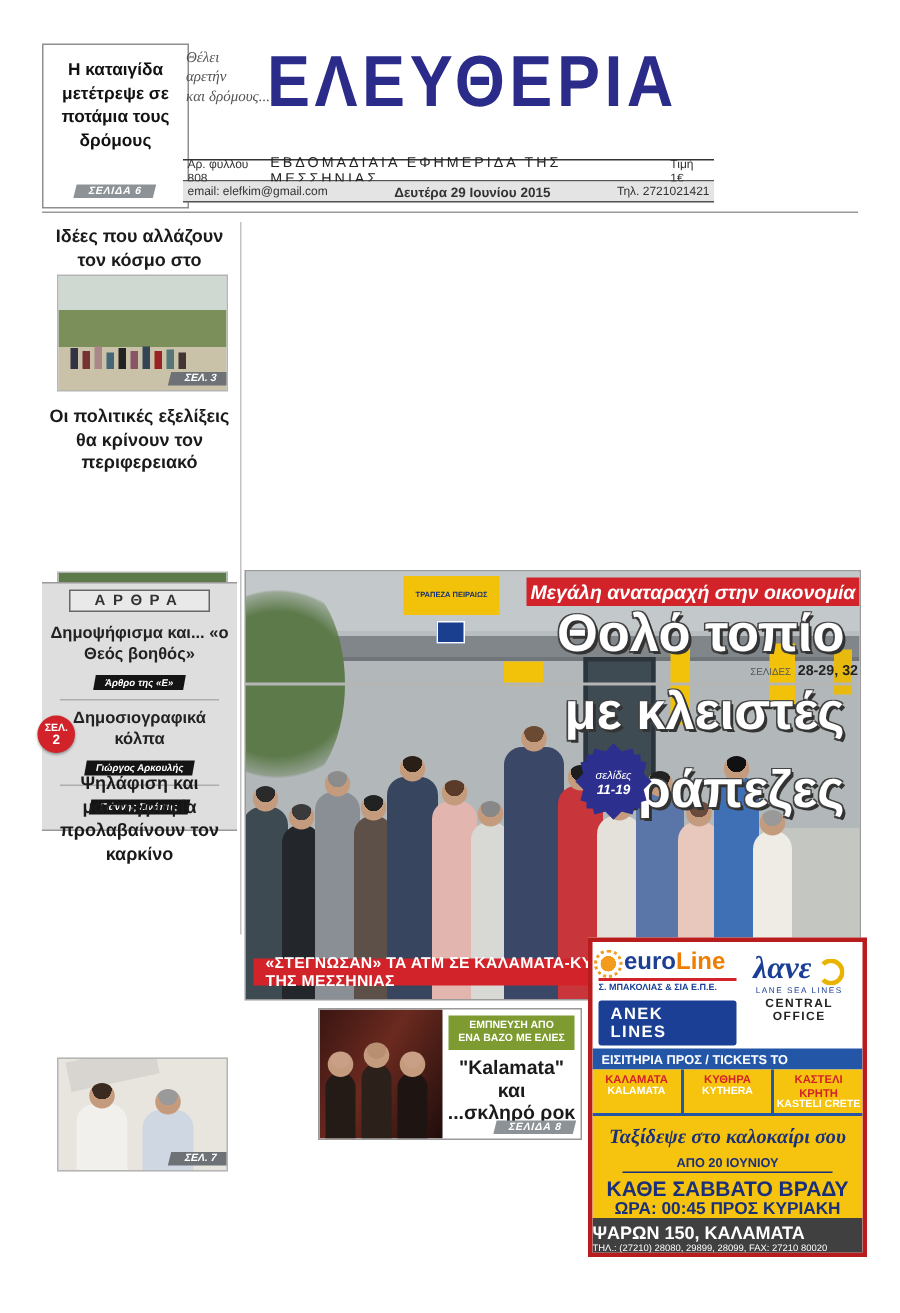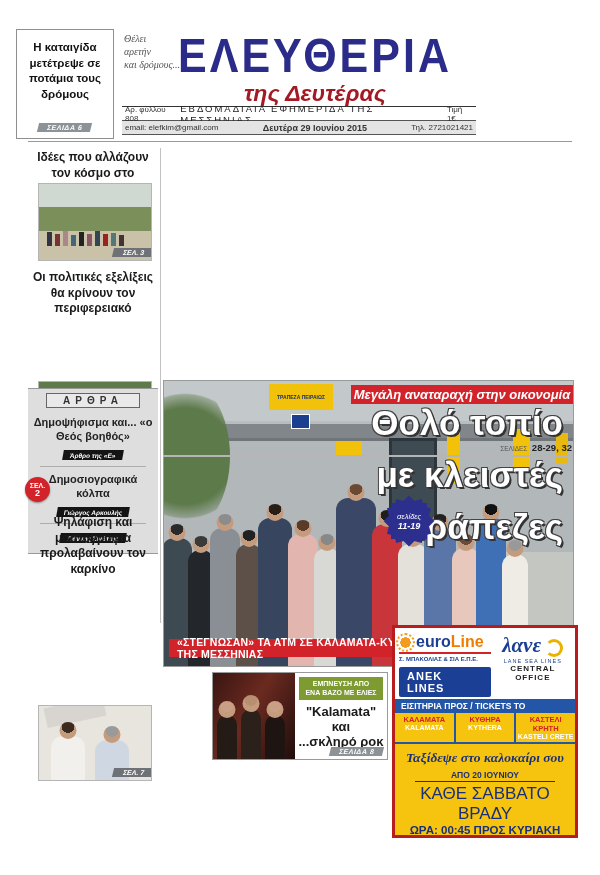--- a/index.html
+++ b/index.html
@@ -70,33 +70,32 @@
   .dgr{color:#d2232a;font-weight:900;font-size:7.5px}
   .den{color:#fff;font-weight:900;font-size:7px}
   .script{font-family:"Liberation Serif",serif;font-style:italic;font-weight:bold;color:#1a2f7a}
   .navy{color:#1a2f7a}
 </style>
 </head>
 <body>
 
 <div class="page">
 
-  <div class="abs tbox" style="left:16px;top:29px;width:86px;height:92px">
+  <div class="abs tbox" style="left:28px;top:29px;width:86px;height:92px">
     <div class="tt">Η καταιγίδα μετέτρεψε σε ποτάμια τους δρόμους</div>
     <span class="gbadge">ΣΕΛΙΔΑ 6</span>
   </div>
 
   <div class="abs motto" style="left:124px;top:32px">
     <div>Θέλει</div>
     <div>αρετήν</div>
     <div>και δρόμους...</div>
   </div>
 
   <div class="abs logo" style="left:150px;top:28px;width:330px">ΕΛΕΥΘΕΡΙΑ</div>
-  <div class="abs sublogo" style="left:150px;top:80px;width:330px">της Δευτέρας</div>
 
   <div class="abs inforow" style="left:122px;top:106px;width:354px;height:15px;border-top:1.5px solid #333;border-bottom:1px solid #555;padding:0 3px;box-sizing:border-box">
     <span>Αρ. φύλλου 808</span>
     <span class="mid">ΕΒΔΟΜΑΔΙΑΙΑ ΕΦΗΜΕΡΙΔΑ ΤΗΣ ΜΕΣΣΗΝΙΑΣ</span>
     <span>Τιμή 1€</span>
   </div>
   <div class="abs inforow" style="left:122px;top:121px;width:354px;height:14px;background:#e4e4e4;border-bottom:1px solid #555;padding:0 3px;box-sizing:border-box">
     <span>email: elefkim@gmail.com</span>
     <span style="font-weight:bold;font-size:9px">Δευτέρα 29 Ιουνίου 2015</span>
     <span>Τηλ. 2721021421</span>
@@ -254,21 +253,21 @@
           <div class="den">KYTHERA</div>
         </div>
         <div>
           <div class="dgr">ΚΑΣΤΕΛΙ ΚΡΗΤΗ</div>
           <div class="den">KASTELI CRETE</div>
         </div>
       </div>
       <div class="script" style="font-size:13.5px;text-align:center;margin-top:6px">Ταξίδεψε στο καλοκαίρι σου</div>
       <div class="navy" style="font-size:8.5px;font-weight:900;text-align:center;margin-top:4px">ΑΠΟ 20 ΙΟΥΝΙΟΥ</div>
       <div style="border-top:1px solid #1a2f7a;width:78%;margin:1px auto 2px"></div>
-      <div class="navy" style="font-size:17px;font-weight:400;text-align:center">ΚΑΘΕ ΣΑΒΒΑΤΟ ΒΡΑΔΥ</div>
+      <div class="navy" style="font-size:14px;font-weight:700;text-align:center">ΚΑΘΕ ΣΑΒΒΑΤΟ ΒΡΑΔΥ</div>
       <div class="navy" style="font-size:11.5px;font-weight:900;text-align:center">ΩΡΑ: 00:45 ΠΡΟΣ ΚΥΡΙΑΚΗ</div>
     </div>
     <div style="background:#404040;color:#fff;text-align:left;padding:3px 0 4px">
       <div style="font-size:12px;font-weight:900">ΨΑΡΩΝ 150, ΚΑΛΑΜΑΤΑ</div>
       <div style="font-size:6.3px">ΤΗΛ.: (27210) 28080, 29899, 28099, FAX: 27210 80020</div>
     </div>
   </div>
 
 </div>
 

